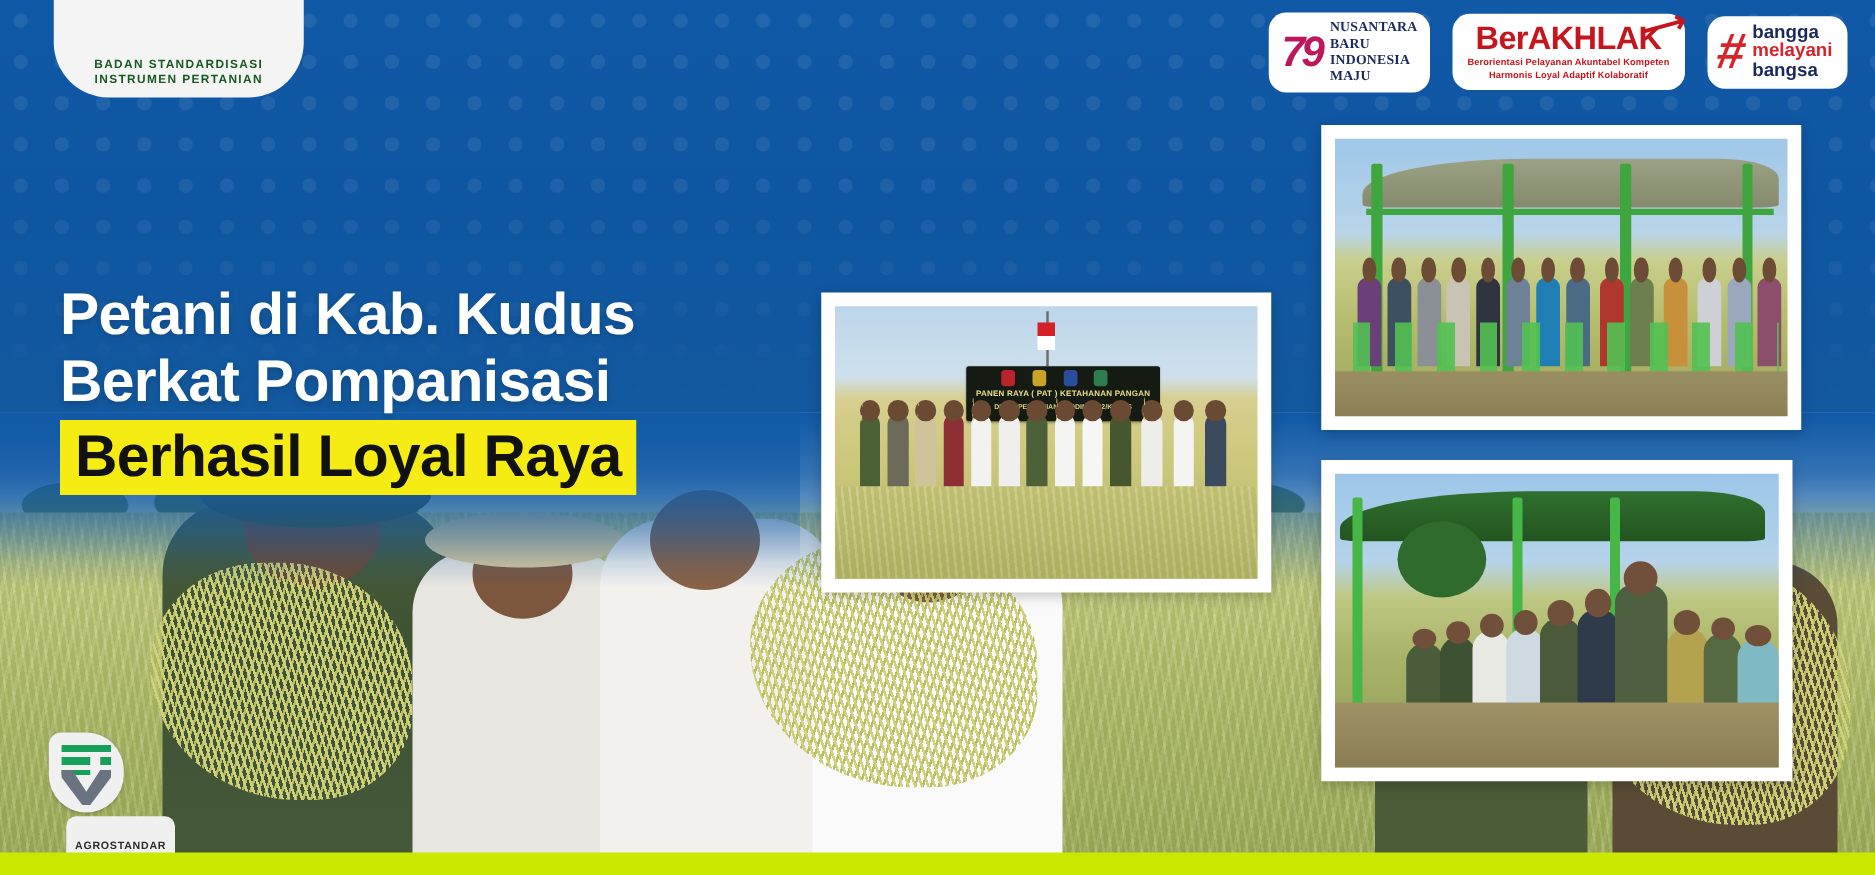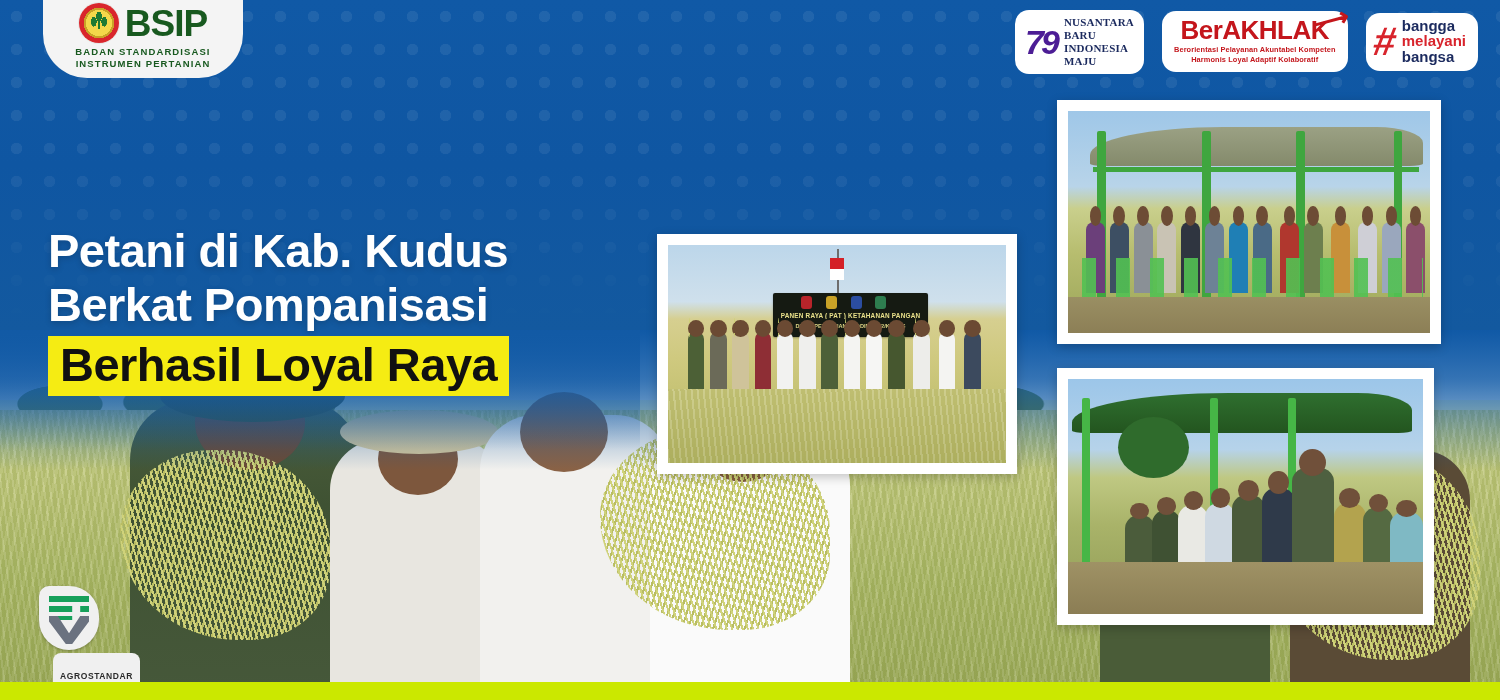--- a/index.html
+++ b/index.html
@@ -93,21 +93,21 @@
       linear-gradient(#1d7a33,#1d7a33) ;
     background-repeat:no-repeat;
     background-size:100% 100%,100% 100%,100% 100%,2px 60%;
     background-position:0 0,0 0,0 0,50% 60%;}
   .bsip-word{font-size:37px;font-weight:bold;color:#18591f;letter-spacing:-1px;line-height:1;}
   .bsip-sub{font-size:9.5px;font-weight:bold;color:#18591f;letter-spacing:1.1px;line-height:1.25;text-align:center;margin-top:3px;}
 
   
   .top-logos{position:absolute;right:22px;top:10px;display:flex;align-items:center;gap:18px;}
   .logo-chip{background:#fff;border-radius:14px;padding:6px 10px;display:flex;align-items:center;gap:7px;}
-  .hut-num{font-size:34px;font-weight:bold;color:#4c1d95;font-style:italic;line-height:1;letter-spacing:-3px;}
+  .hut-num{font-size:34px;font-weight:bold;color:#be185d;font-style:italic;line-height:1;letter-spacing:-3px;}
   .hut-txt{font-size:11px;font-weight:bold;color:#1b2a5e;line-height:1.18;letter-spacing:.2px;font-family:Liberation Serif, serif;}
   .akhlak-chip{background:#fff;border-radius:14px;padding:6px 12px 7px;text-align:center;position:relative;}
   .akhlak-title{font-size:26px;font-weight:bold;color:#c4161c;line-height:1;letter-spacing:-.5px;}
   .akhlak-sub{font-size:7.4px;color:#c4161c;line-height:1.35;margin-top:2px;font-weight:bold;letter-spacing:.1px;}
   .akhlak-arrow{position:absolute;right:-2px;top:-6px;font-size:26px;color:#c4161c;font-weight:bold;transform:rotate(-15deg);}
   .bangga-chip{background:#fff;border-radius:14px;padding:5px 12px 6px 8px;display:flex;align-items:center;gap:6px;}
   .hash{font-size:40px;font-weight:bold;color:#d8242c;line-height:1;transform:skewX(-10deg);}
   .bangga-txt{font-size:15px;font-weight:bold;line-height:1.06;}
   .bangga-txt .l1{color:#1b2a5e;}
   .bangga-txt .l2{color:#d8242c;}
@@ -229,24 +229,20 @@
 
   <div class="blue-wrap">
     <div class="blue-solid"></div>
     <div class="dots"></div>
     <div class="blue-fade"></div>
     <div class="blue-left-fade"></div>
   </div>
 
   <div class="bsip-panel">
     <div class="bsip-inner">
-      <div class="bsip-row">
-        <div class="bsip-emblem"></div>
-        <div class="bsip-word">BSIP</div>
-      </div>
       <div class="bsip-sub">
         <div>BADAN STANDARDISASI</div>
         <div>INSTRUMEN PERTANIAN</div>
       </div>
     </div>
   </div>
 
   <div class="top-logos">
 
     <div class="logo-chip">

